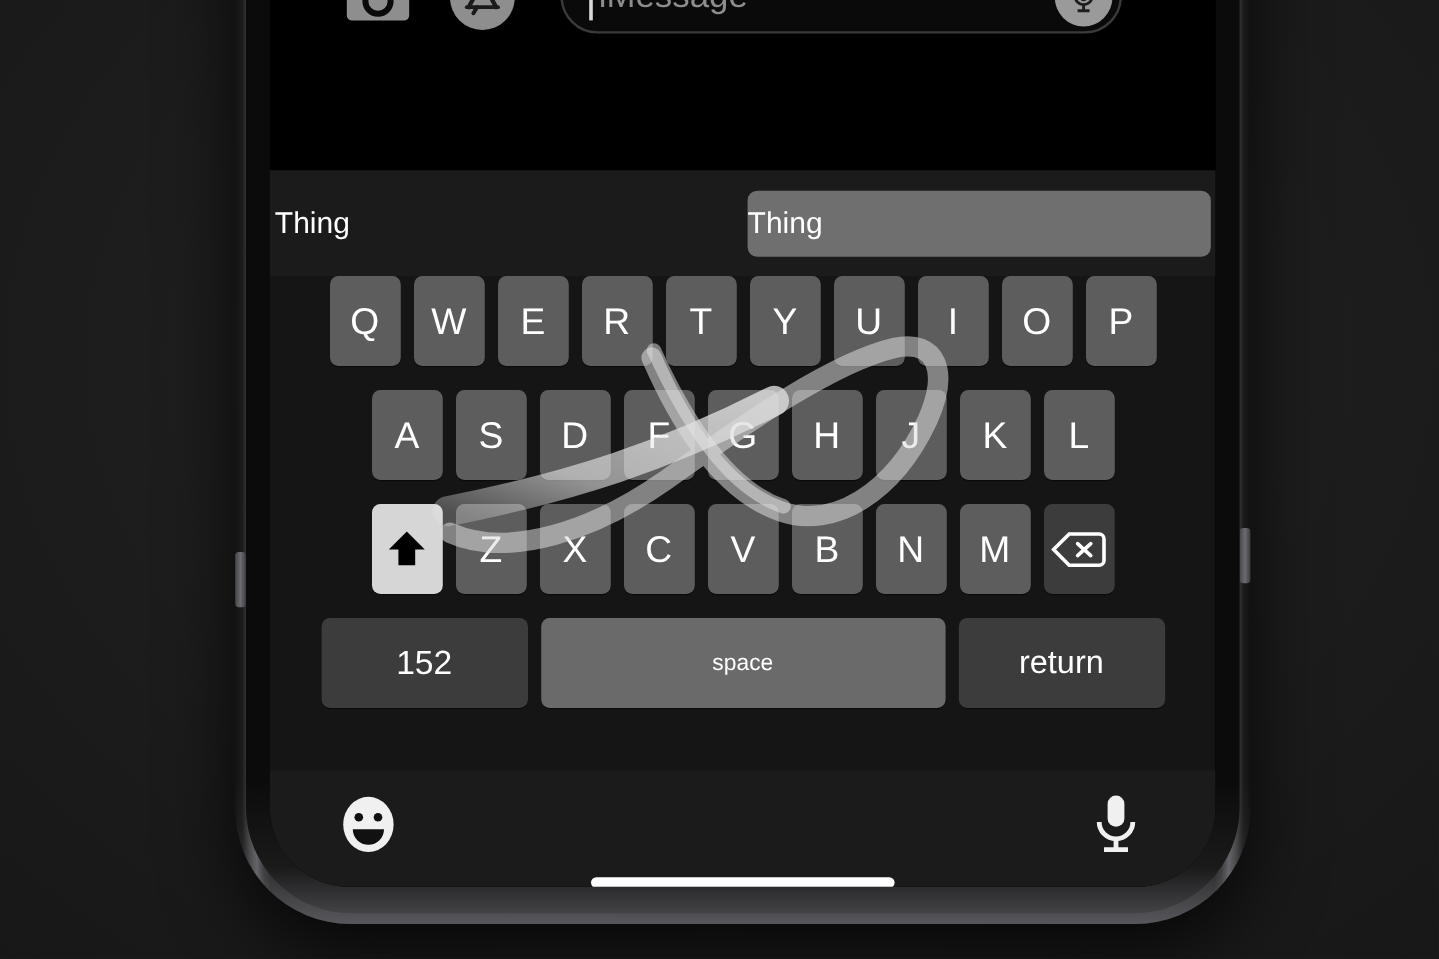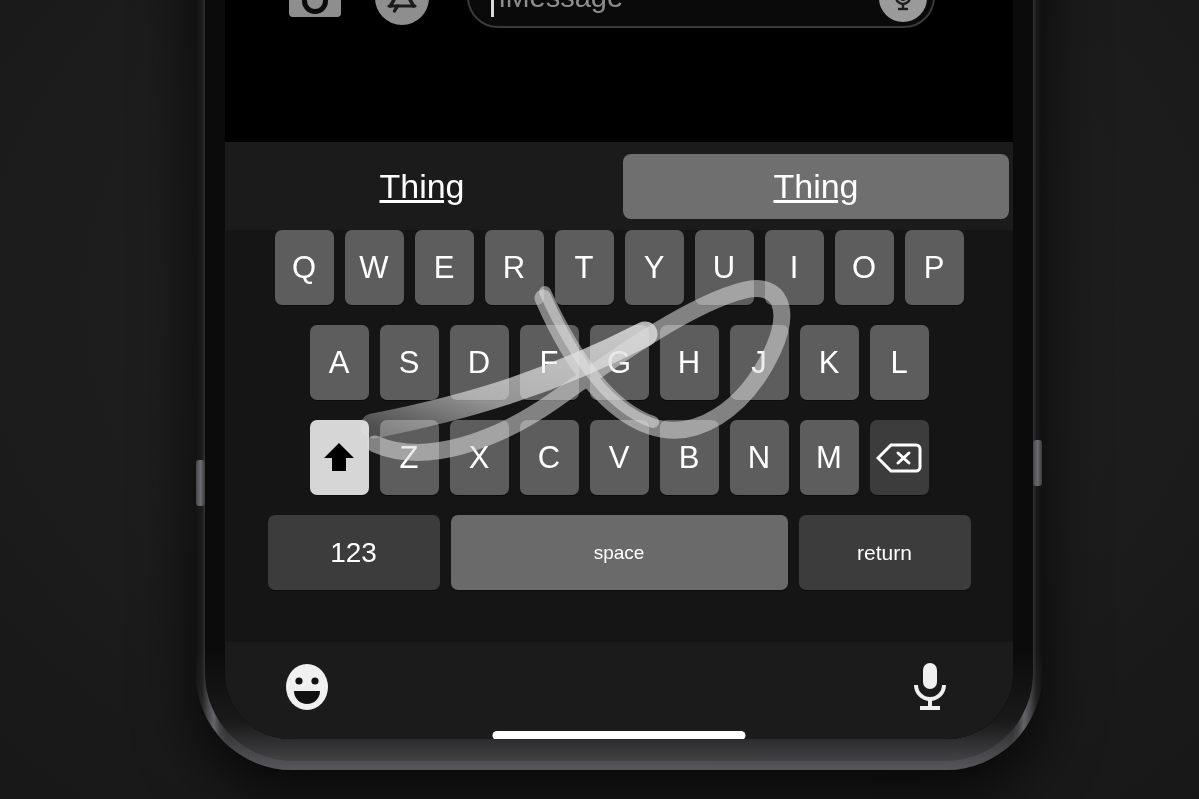--- a/index.html
+++ b/index.html
@@ -101,26 +101,25 @@
     background:#151515;
   }
 
   
   #predictive-bar {
     position:absolute; left:0; top:0; width:100%; height:88px;
     background:#1b1b1b;
     display:flex; align-items:center;
   }
   .suggestion {
-    flex:1; text-align:center;
-    color:#ffffff; font-size:34px;
+    flex:1; text-align:left;
+    color:#ffffff; font-size:25px;
     padding:13px 0;
     margin:0 4px;
     border-radius:8px;
-    text-decoration:underline;
   }
   .suggestion.selected { background:#6f6f6f; }
 
   
   #key-rows { position:absolute; left:0; top:88px; width:100%; }
   .key-row {
     display:flex; justify-content:center; align-items:center;
     gap:11px;
     margin-bottom:20px;
   }
@@ -143,21 +142,21 @@
   #row-3 .key { width:59px; }
 
   .key.shift {
     width:79px; background:#d6d6d6;
   }
   .key.backspace {
     width:79px; background:#3c3c3c;
   }
   .key.numeric  { width:172px; background:#3c3c3c; font-size:28px; }
   .key.space    { width:337px; background:#6a6a6a; font-size:19px; }
-  .key.return   { width:172px; background:#3c3c3c; font-size:21px; }
+  .key.return   { width:172px; background:#3c3c3c; font-size:27px; }
 
   
   #swipe-trail {
     position:absolute; left:0; top:88px;
     width:788px; height:300px;
     pointer-events:none;
   }
 
   
   #accessory-row {
@@ -275,21 +274,21 @@
           <div class="key">M</div>
           <div class="key backspace">
             <svg width="46" height="32" viewBox="0 0 46 32">
               <path d="M15 3 H40 a4 4 0 0 1 4 4 v18 a4 4 0 0 1 -4 4 H15 L2 16 Z" fill="none" stroke="#ffffff" stroke-width="3"></path>
               <path d="M22 11 L33 21 M33 11 L22 21" stroke="#ffffff" stroke-width="3" stroke-linecap="round"></path>
             </svg>
           </div>
         </div>
 
         <div class="key-row" id="row-4">
-          <div class="key numeric">123</div>
+          <div class="key numeric">152</div>
           <div class="key space">space</div>
           <div class="key return">return</div>
         </div>
 
       </div>
 
       <svg id="swipe-trail" viewBox="0 0 788 300">
         <defs>
           <linearGradient id="trailFade" x1="0" y1="1" x2="1" y2="0">
             <stop offset="0%" stop-color="#e8e8e8" stop-opacity="0.28"></stop>

